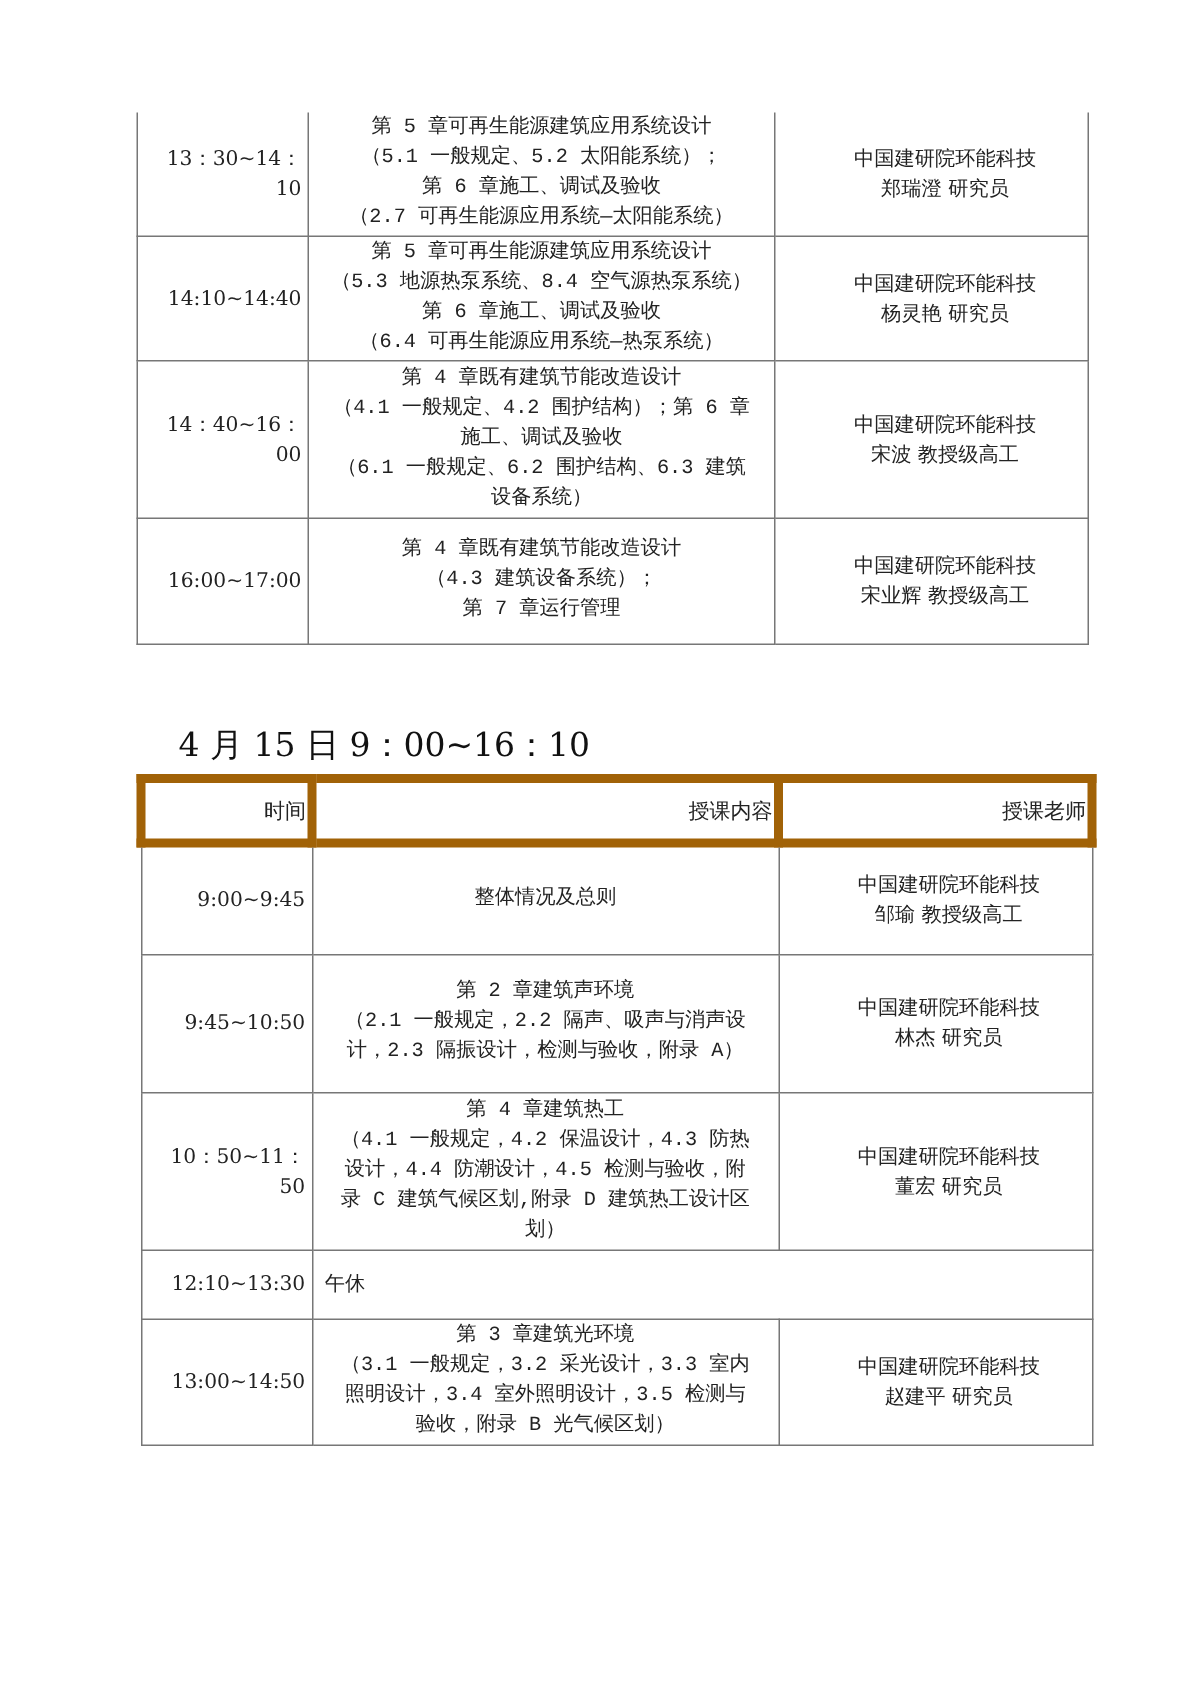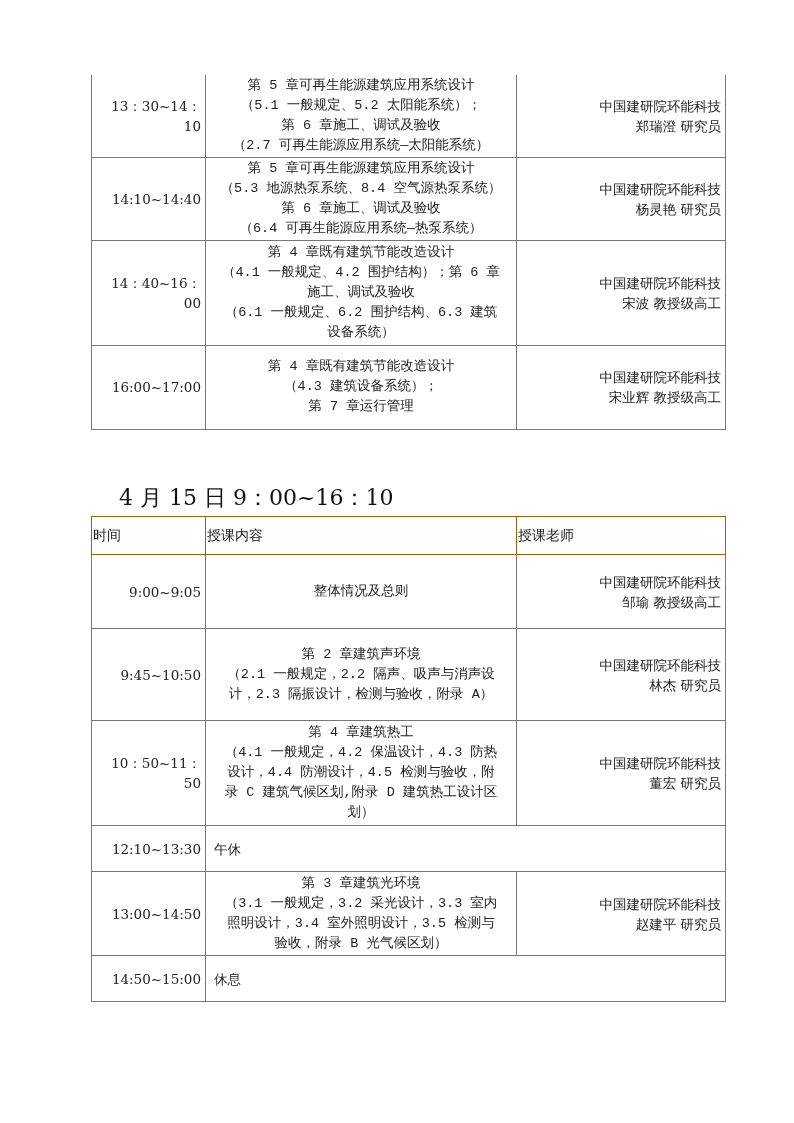--- a/index.html
+++ b/index.html
@@ -2,23 +2,23 @@
 <html><head>
 <meta charset="utf-8">
 <style>
   html, body { margin:0; padding:0; background:#ffffff; }
   body { width:794px; height:1123px; position:relative; overflow:hidden;
          font-family: "DejaVu Serif", "Liberation Serif", serif; color:#222; }
   table { position:absolute; left:91px; width:634px; border-collapse:collapse; table-layout:fixed; }
   td { border:1px solid #777; padding:0 4px; font-size:13.5px; line-height:20px; vertical-align:middle; }
   td.time { text-align:right; }
   td.content { text-align:center;font-family:Liberation Mono, monospace; }
-  td.teacher { text-align:right; padding-left:22px; }
+  td.teacher { text-align:center; padding-left:22px; }
   td.span { text-align:left; padding-left:8px; }
-  th { border:1px solid #a16207; font-weight:normal; font-size:14px; height:35px; text-align:left; }
+  th { border:6px solid #a16207; font-weight:normal; font-size:14px; height:35px; text-align:right; }
   #t1 { top:75px; border-top:none; }
   #t1 tr:first-child td { border-top:none; }
   #t2 { top:516px; }
   .title { position:absolute; left:119px; top:486px; font-size:22px; line-height:24px; color:#111; }
   col.c1 { width:114px; } col.c2 { width:311px; } col.c3 { width:209px; }
 </style>
 </head>
 <body>
 
 <table id="t1">
@@ -93,21 +93,21 @@
     </colgroup>
   <thead>
     <tr>
       <th>时间</th>
       <th>授课内容</th>
       <th>授课老师</th>
     </tr>
   </thead>
   <tbody id="t2-body">
       <tr style="height: 74px;">
-        <td class="time">9:00~9:05</td>
+        <td class="time">9:00~9:45</td>
         <td class="content">
           <div>整体情况及总则</div>
         </td>
         <td class="teacher">
           <div>中国建研院环能科技</div>
           <div>邹瑜 教授级高工</div>
         </td>
       </tr>
       <tr style="height: 92px;">
         <td class="time">9:45~10:50</td>
@@ -145,18 +145,14 @@
           <div>第 3 章建筑光环境</div>
           <div>（3.1 一般规定，3.2 采光设计，3.3 室内</div>
           <div>照明设计，3.4 室外照明设计，3.5 检测与</div>
           <div>验收，附录 B 光气候区划）</div>
         </td>
         <td class="teacher">
           <div>中国建研院环能科技</div>
           <div>赵建平 研究员</div>
         </td>
       </tr>
-      <tr style="height: 46px;">
-        <td class="time">14:50~15:00</td>
-        <td class="span" colspan="2">休息</td>
-      </tr>
     </tbody>
 </table>
 
 </body></html>

